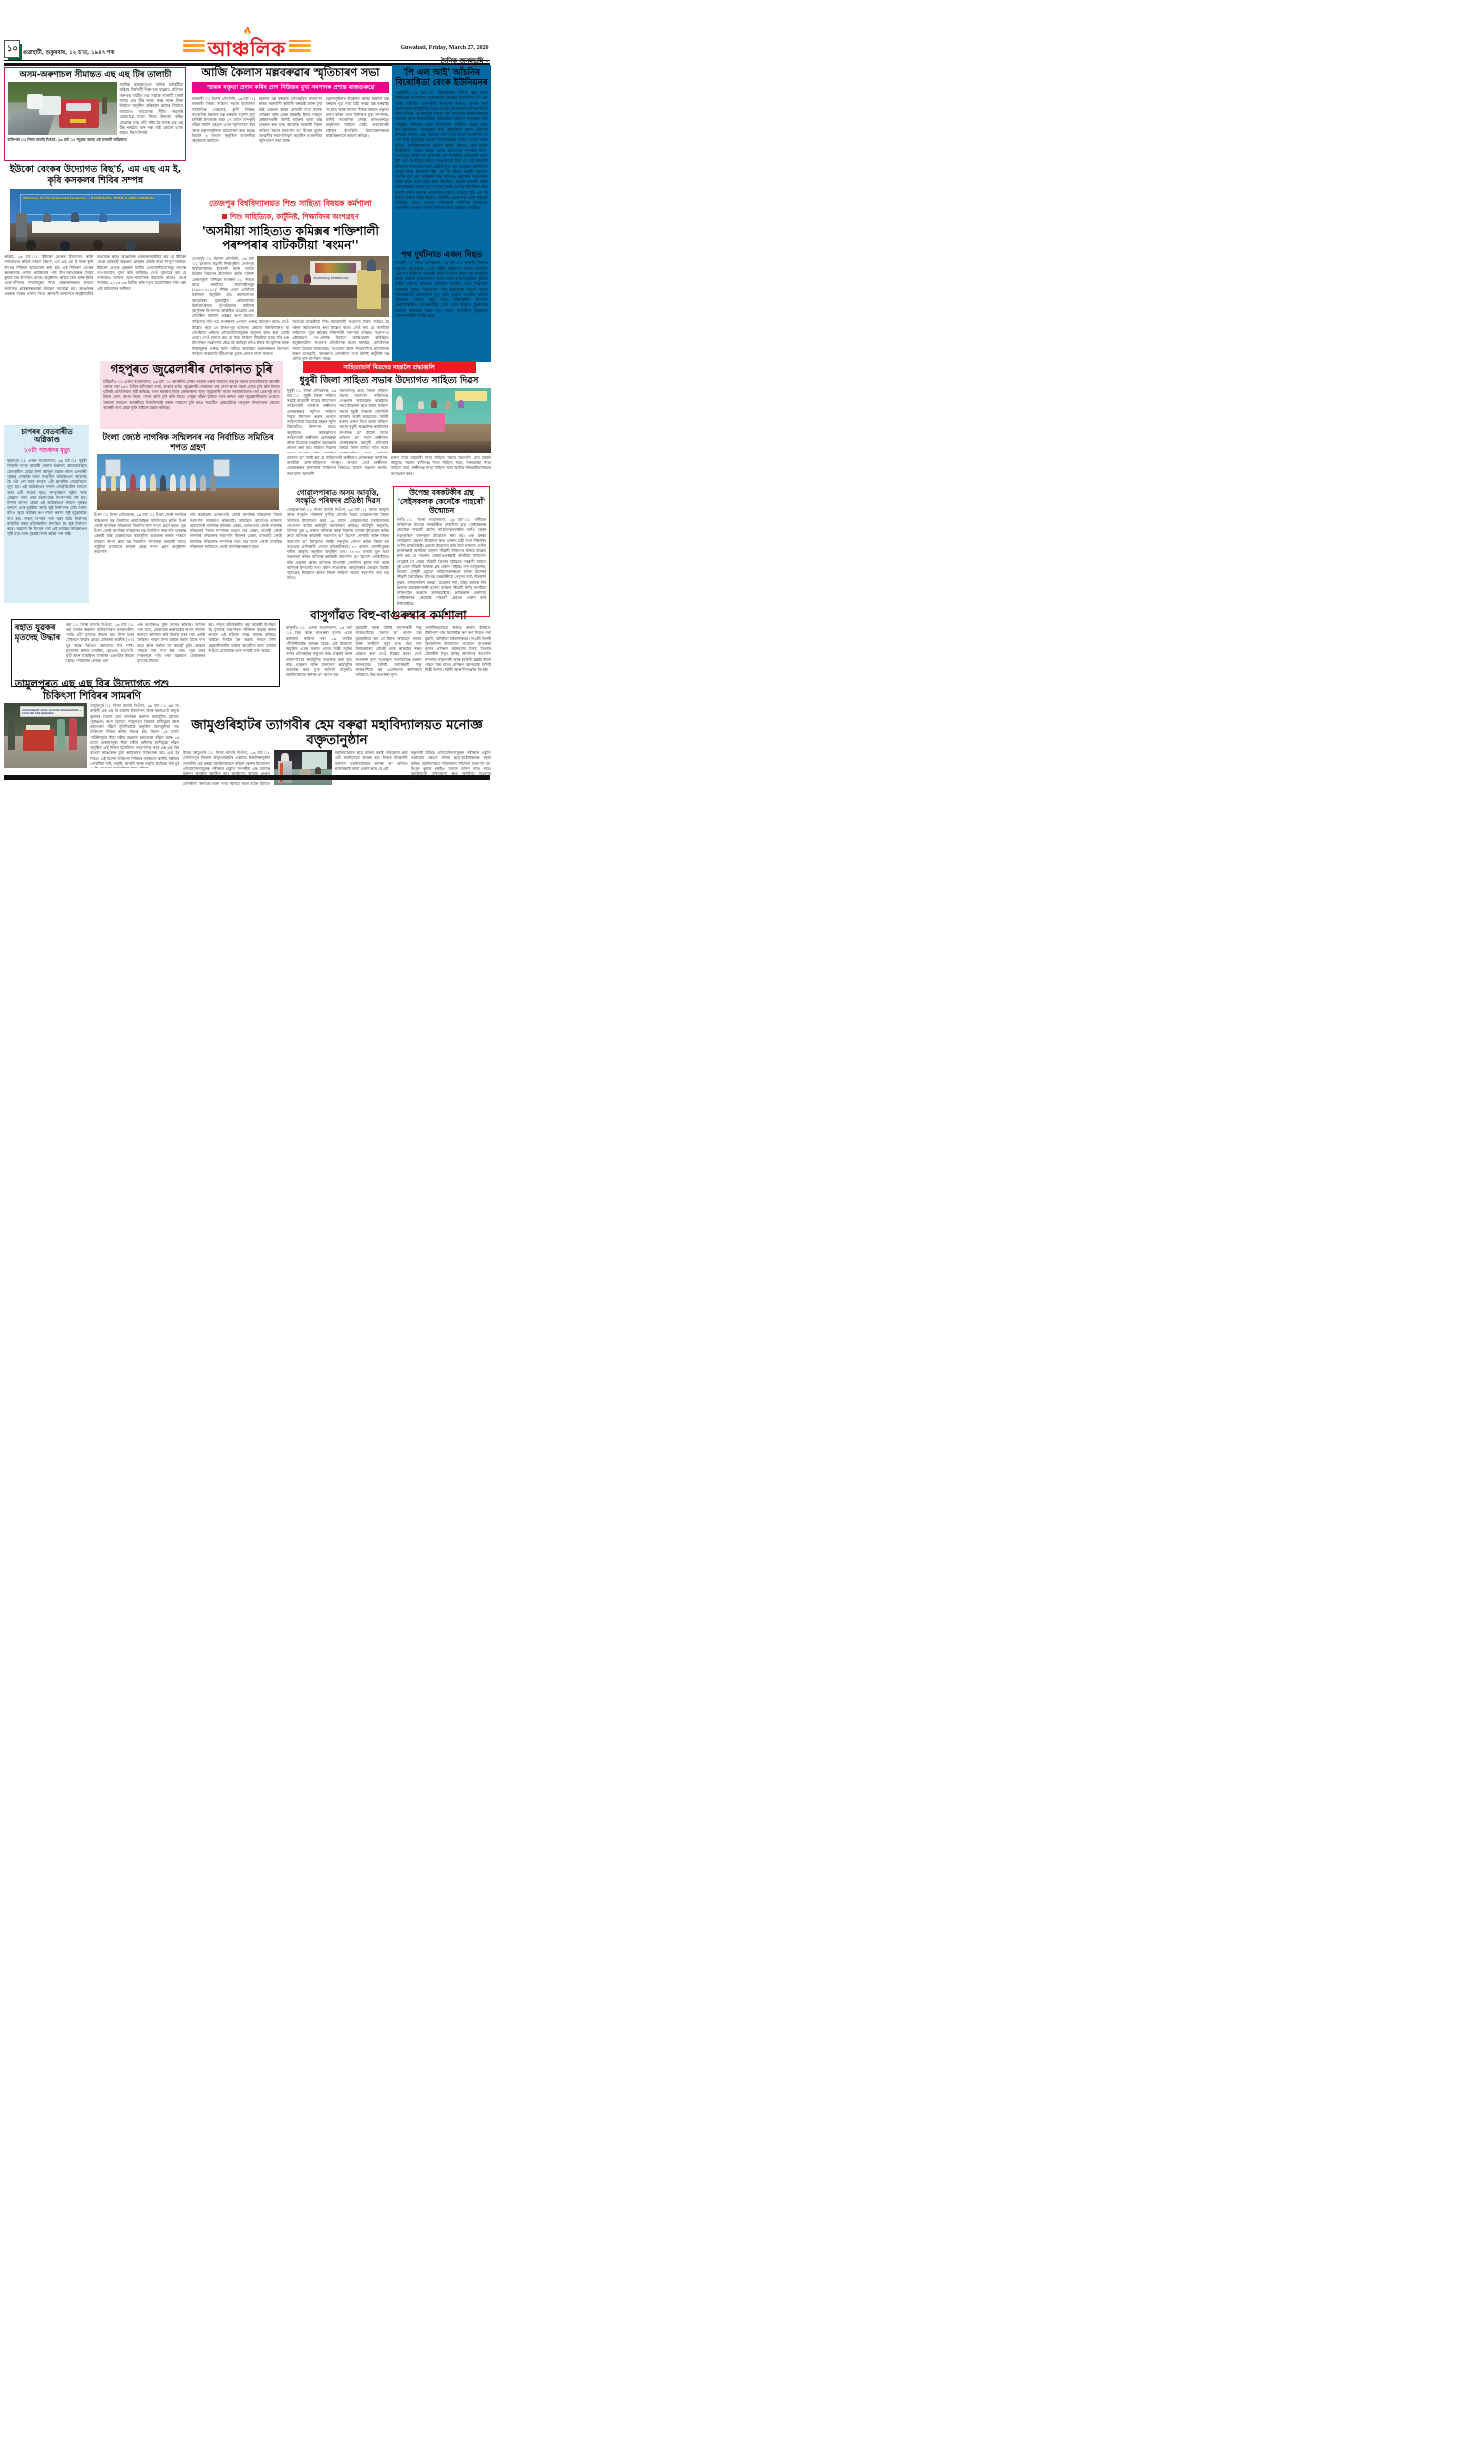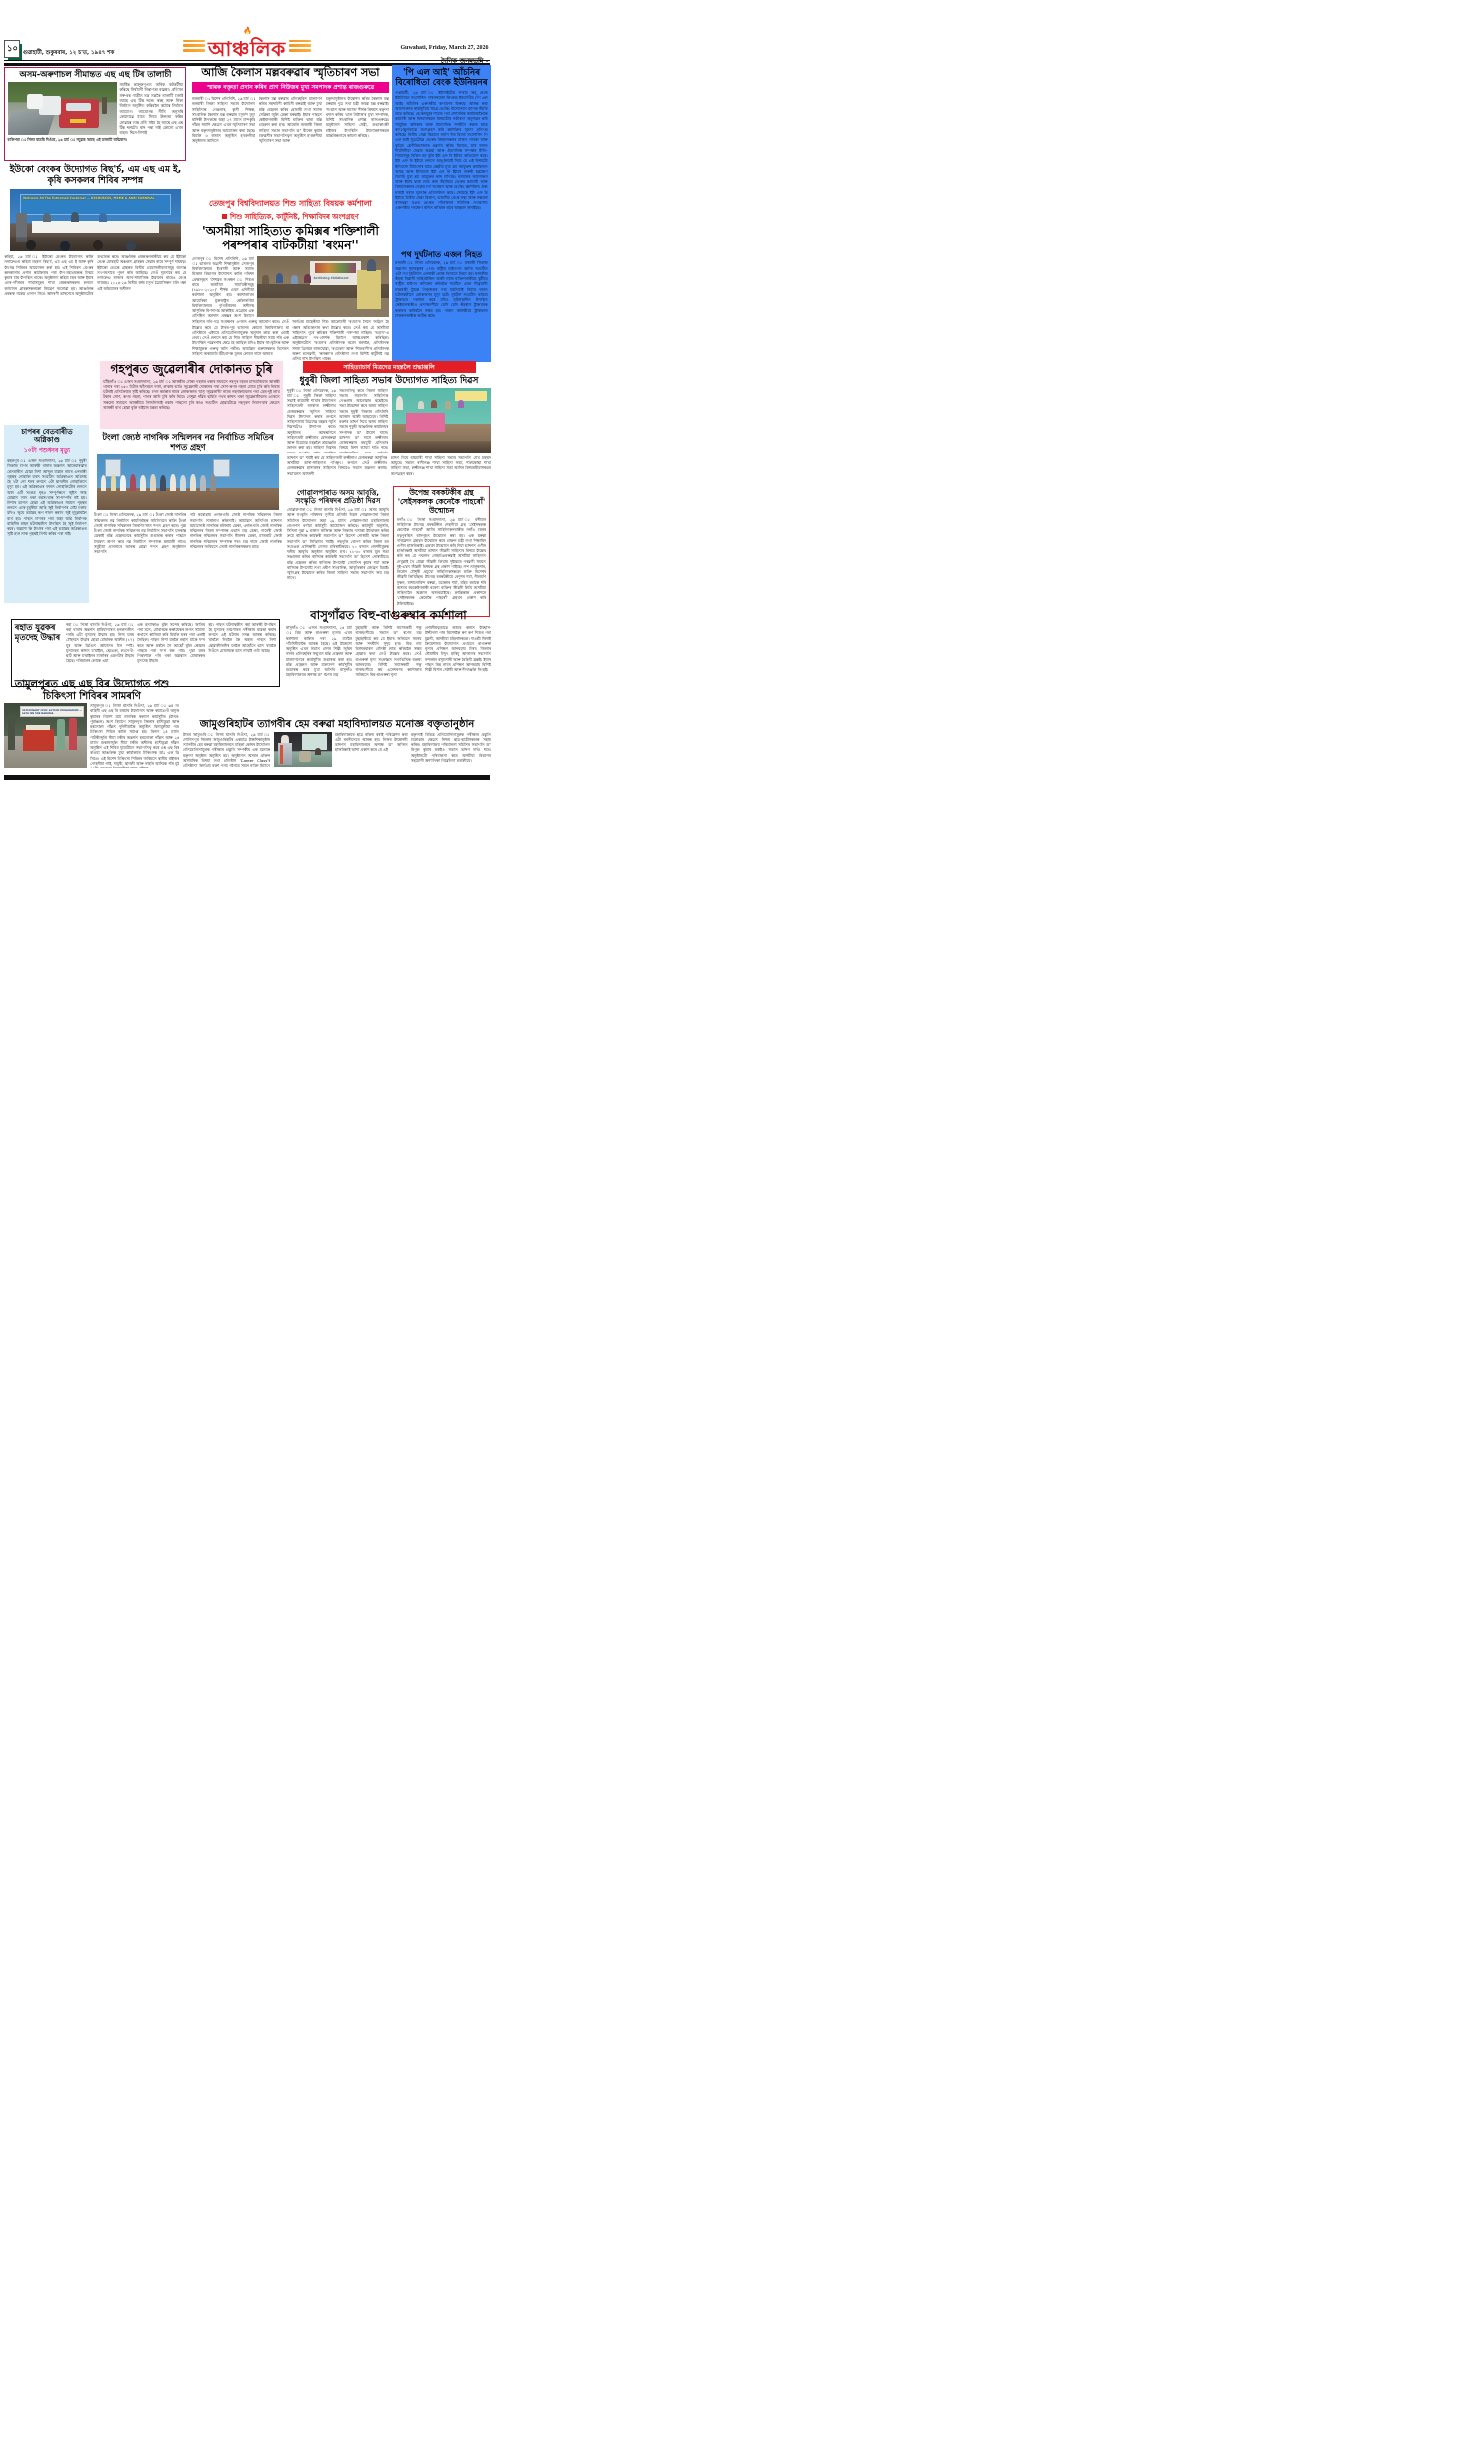--- a/index.html
+++ b/index.html
@@ -26,21 +26,21 @@
   .cols{display:flex;gap:3.3px;}
   .cols>div{flex:1;}
   .hl{font-weight:bold;color:#000;line-height:1.15;}
   .center{text-align:center;}
   .photo{position:relative;overflow:hidden;background:#888;}
   .cap{font-size:3.6px;font-weight:bold;}
   
   .boxA{left:4.4px;top:67px;width:182px;height:94px;border:1.4px solid #b51f4b;background:#fff;padding:1.1px 2.2px;box-sizing:border-box;}
   .artB{left:192px;top:67px;width:197px;height:128px;}
   .bannerB{background:#ec008c;color:#fff;font-weight:bold;text-align:center;font-size:5.8px;line-height:11.6px;height:11.6px;margin:2.2px 0 2.8px 0;}
-  .boxC{left:392px;top:65px;width:99px;height:297px;background:#3b82f6;padding:2.2px 3.3px;box-sizing:border-box;}
+  .boxC{left:392px;top:65px;width:99px;height:297px;background:#0369a1;padding:2.2px 3.3px;box-sizing:border-box;}
   .artD{left:4.4px;top:164px;width:182px;height:194px;}
   .artE{left:192px;top:197px;width:197px;height:162px;}
   .kicker{color:#e31e24;font-weight:bold;text-align:center;}
   .bullet-line{color:#e31e24;font-weight:bold;}
   .bullet-sq{display:inline-block;width:5px;height:5px;background:#e31e24;margin-right:2.8px;}
   .boxF{left:100px;top:361px;width:183px;height:68px;background:#fadee9;padding:1.7px 3.3px;box-sizing:border-box;}
   .artG{left:287px;top:361px;width:204px;height:125px;}
   .bannerG{background:#e31e24;color:#fff;font-weight:bold;text-align:center;font-size:6px;height:12px;line-height:12px;margin:0 15.5px 2.2px 15.5px;}
   .boxH{left:4.4px;top:425px;width:85px;height:178px;background:#d9edf8;padding:1.7px 2.8px;box-sizing:border-box;}
   .subH{color:#ec2c8c;font-weight:bold;}
@@ -263,21 +263,21 @@
         <div class="abs" style="left:22px;top:22px;width:24px;height:4.4px;background:#e8e2d2;"></div>
         <div class="abs" style="left:3.3px;top:14.4px;width:7.8px;height:32px;background:#4a5244;border-radius:2.2px 2.2px 0 0;"></div>
         <div class="abs" style="left:53px;top:15.5px;width:7.2px;height:31px;background:#7aa58a;border-radius:2.2px 2.2px 0 0;"></div>
         <div class="abs" style="left:65px;top:14.4px;width:7.8px;height:32px;background:#c2484f;border-radius:2.2px 2.2px 0 0;"></div>
       </div>
       <div class="bt" style="flex:1;">তামুলপুৰ ঃ নিজা বাতৰি দিওঁতা, ২৬ মার্চ ঃ ৬৪ নং বাহিনী এছ এছ বি বৰমাৰ উদ্যোগত আৰু কমাণ্ডেণ্ট অনুজ কুমাৰৰ নির্দেশ মর্মে নাগৰিক কল্যাণ কার্যসূচীৰ (উত্তৰ-পূর্বাঞ্চল) অংশ হিচাপে তামুলপুৰ জিলাৰ হাতীডুৱা আৰু হৰতোলা গাঁৱত দুদিনীয়াকৈ অনুষ্ঠিত বিনামূলীয়া পশু চিকিৎসা শিবিৰ কালি সমাপ্ত হয়। বিগত ২৪ মার্চত পাটকীজুলি সীমা চকীৰ অন্তর্গত হৰতোলা গাঁৱত আৰু ২৫ মার্চত শুকানজুলি সীমা চকীৰ অধীনস্থ হাতীডুৱা গাঁৱত অনুষ্ঠিত এই শিবিৰ দুয়োটাতে সভাপতিত্ব কৰে এছ এছ বিৰ ৰঙিয়া আঞ্চলিক মুখ্য কার্যালয়ৰ চিকিৎসক ডাঃ এল ডি সিঙে। এই বিশেষ চিকিৎসা শিবিৰৰ জৰিয়তে স্থানীয় ৰাইজৰ পোহনীয়া গাই, দামুৰী, ছাগলী আৰু গাহৰি আদিকে ধৰি মুঠ ৭৭টা পশুধনৰ বিনামূলীয়া স্বাস্থ্য পৰীক্ষা</div>
     </div>
   </div>
 
   <div class="abs artO">
-    <div class="hl center" style="font-size:10px;">জামুগুৰিহাটৰ ত্যাগবীৰ হেম বৰুৱা মহাবিদ্যালয়ত মনোজ্ঞ বক্তৃতানুষ্ঠান</div>
+    <div class="hl center" style="font-size:13px;">জামুগুৰিহাটৰ ত্যাগবীৰ হেম বৰুৱা মহাবিদ্যালয়ত মনোজ্ঞ বক্তৃতানুষ্ঠান</div>
     <div style="display:flex;gap:3.3px;height:35px;margin-top:2.2px;">
       <div class="bt" style="flex:1.2;">উত্তৰ জামুগুৰি ঃ নিজা বাতৰি দিওঁতা, ২৬ মার্চ ঃ শোণিতপুৰ জিলাৰ জামুগুৰিহাটৰ একমাত্র উচ্চশিক্ষানুষ্ঠান ত্যাগবীৰ হেম বৰুৱা মহাবিদ্যালয়ত মহিলা কোষৰ উদ্যোগত প্রতিযোগিতামূলক পৰীক্ষাৰ প্রস্তুতি সম্পর্কীয় এক মনোজ্ঞ বক্তৃতা অনুষ্ঠান অনুষ্ঠিত হয়। অনুষ্ঠানত অসমৰ প্রাক্তন অসামৰিক বিষয়া তথা প্রতিষ্ঠান 'Career Class'ৰ প্রতিষ্ঠাতা জনপ্রিয় বক্তা পুনম গগৈয়ে সমল ব্যক্তি হিচাপে অংশগ্রহণ কৰে।</div>
       <div class="photo" style="width:58px;background:linear-gradient(180deg,#2a2a2e 0%,#3a3a40 55%,#8fae9f 56%,#6e8a7c 100%);">
         <div class="abs" style="right:4.4px;top:2.2px;width:25.5px;height:16.6px;background:#cfe0da;"></div>
         <div class="abs" style="left:7.8px;top:3.3px;width:7.2px;height:8.9px;background:#e8e2d8;border-radius:50% 50% 0 0;"></div>
         <div class="abs" style="left:4.4px;top:11px;width:14.4px;height:22px;background:linear-gradient(180deg,#c8ccd2,#9aa0a8);"></div>
         <div class="abs" style="left:6.6px;top:13.3px;width:2.8px;height:19px;background:#d35430;"></div>
         <div class="abs" style="left:25.5px;top:19px;width:12px;height:11px;background:#b5ad98;border-radius:2.2px;"></div>
         <div class="abs" style="left:41px;top:16.6px;width:6px;height:7.2px;background:#4a4438;border-radius:50% 50% 0 0;"></div>
       </div>

